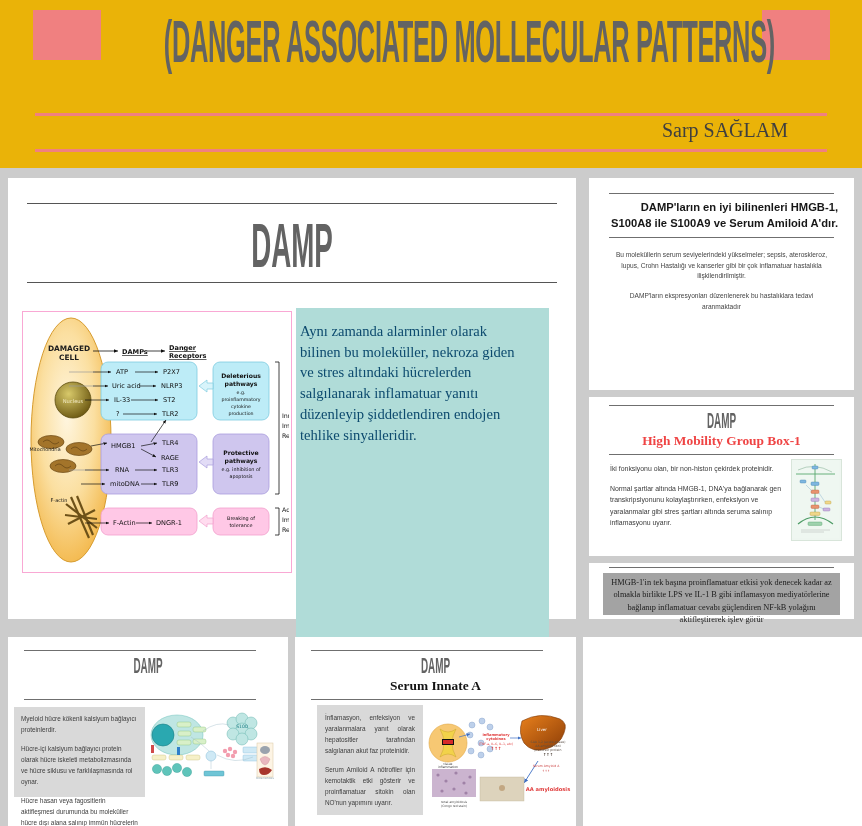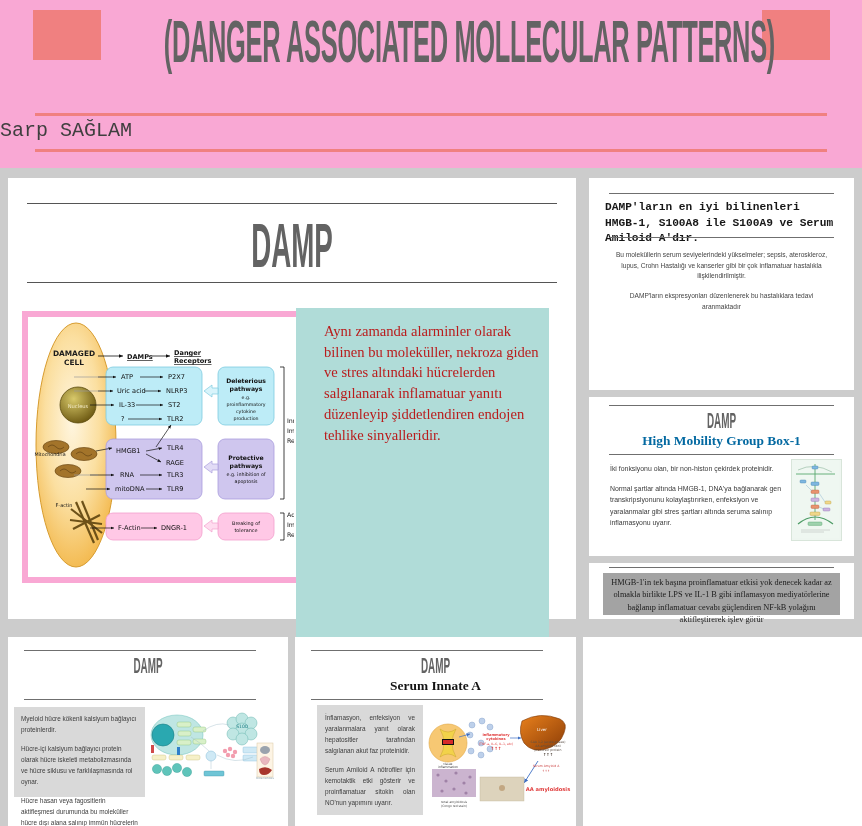--- a/index.html
+++ b/index.html
@@ -7,21 +7,21 @@
     width:862px;height:826px;
     background:#cccccc;
     font-family:"Liberation Serif", serif;
     overflow:hidden;
     position:relative;
   }
 
   
   .header{
     position:absolute;left:0;top:0;width:862px;height:168px;
-    background:#f9a8d4;
+    background:#eab308;
   }
   .hdr-sq{
     position:absolute;top:10px;width:68px;height:50px;background:#f08080;
   }
   .hdr-sq.left{left:33px;}
   .hdr-sq.right{left:762px;}
   .hdr-title{
     position:absolute;left:0;top:8px;width:862px;
     text-align:center;
     font-family:"Liberation Sans", sans-serif;
@@ -32,23 +32,23 @@
     transform:scaleX(0.62) scaleY(1.45);
     transform-origin:center top;
     white-space:nowrap;
   }
   .hdr-rule{
     position:absolute;left:35px;width:792px;height:3px;background:#f08080;
   }
   .hdr-rule.top{top:113px;}
   .hdr-rule.bot{top:149px;}
   .hdr-author{
-    position:absolute;left:0;top:119px;width:788px;text-align:left;
+    position:absolute;left:0;top:119px;width:788px;text-align:right;
     font-size:20px;color:#3f3f3f;
-    font-family:Liberation Mono, monospace;
+    font-family:Liberation Serif, serif;
   }
 
   
   .panel{position:absolute;background:#ffffff;}
   #panel-main{left:8px;top:178px;width:568px;height:441px;}
   #panel-best{left:589px;top:178px;width:265px;height:212px;}
   #panel-hmgb{left:589px;top:397px;width:265px;height:159px;}
   #panel-hmgb2{left:589px;top:563px;width:265px;height:56px;}
   #panel-s100{left:8px;top:637px;width:280px;height:189px;}
   #panel-saa{left:295px;top:637px;width:281px;height:189px;}
@@ -60,61 +60,61 @@
   .damp-big{
     position:absolute;left:0;top:32px;width:568px;text-align:center;
     font-family:"Liberation Sans", sans-serif;font-weight:bold;
     font-size:42px;color:#636363;letter-spacing:0px;
     transform:scaleX(0.66) scaleY(1.5);transform-origin:center top;
   }
 
   
   .diagram{
     position:absolute;left:14px;top:133px;width:268px;height:260px;
-    background:#ffffff;border:6px solid #f9a8d4;overflow:hidden;
+    background:#ffffff;border:1px solid #f9a8d4;overflow:hidden;
     font-family:"Liberation Sans", sans-serif;
   }
 
   
   .tealbox{
     position:absolute;left:288px;top:130px;width:253px;height:450px;
     background:#b0dcd8;
   }
   .tealtext{
-    position:absolute;left:28px;top:13px;width:216px;
+    position:absolute;left:4px;top:13px;width:216px;
     font-family:"Liberation Serif", serif;
-    font-size:14.6px;line-height:1.42;color:#b91c1c;
+    font-size:14.6px;line-height:1.42;color:#0c4a6e;
   }
 
   
   .bk-rule-top{position:absolute;left:20px;top:15px;width:225px;height:1px;background:#6f6f6f;}
   .bk-rule-bot{position:absolute;left:20px;top:59px;width:225px;height:1px;background:#6f6f6f;}
   .bk-title{
-    position:absolute;left:16px;top:22px;width:233px;text-align:left;
-    font-family:Liberation Mono, monospace;font-weight:bold;
+    position:absolute;left:16px;top:22px;width:233px;text-align:right;
+    font-family:Liberation Sans, sans-serif;font-weight:bold;
     font-size:11.2px;line-height:1.4;color:#171717;
   }
   .bk-body{
     position:absolute;left:22px;top:72px;width:221px;
     font-family:"Liberation Sans", sans-serif;
     font-size:6.6px;line-height:1.62;color:#444;text-align:justify;
   }
   .bk-body p{margin:0 0 9px 0;text-align:center;}
 
   
   .hm-rule-top{position:absolute;left:20px;top:8px;width:225px;height:1px;background:#6f6f6f;}
   .hm-rule-bot{position:absolute;left:20px;top:57px;width:225px;height:1px;background:#6f6f6f;}
   .hm-damp{
     position:absolute;left:0;top:10px;width:265px;text-align:center;
     font-family:"Liberation Sans", sans-serif;font-weight:bold;font-size:15px;
     color:#636363;transform:scaleX(0.66) scaleY(1.5);transform-origin:center top;
   }
   .hm-sub{
     position:absolute;left:0;top:36px;width:265px;text-align:center;
-    font-family:"Liberation Serif", serif;font-weight:bold;font-size:13.4px;color:#0369a1;
+    font-family:"Liberation Serif", serif;font-weight:bold;font-size:13.4px;color:#ef4444;
   }
   .hm-body{
     position:absolute;left:21px;top:66px;width:172px;
     font-family:"Liberation Sans", sans-serif;font-size:6.9px;line-height:1.68;color:#3a3a3a;
   }
   .hm-body p{margin:0 0 8px 0;}
   .hm-img{
     position:absolute;left:202px;top:62px;width:49px;height:80px;
     background:#eef6f0;border:1px solid #d8e5da;overflow:hidden;
   }

